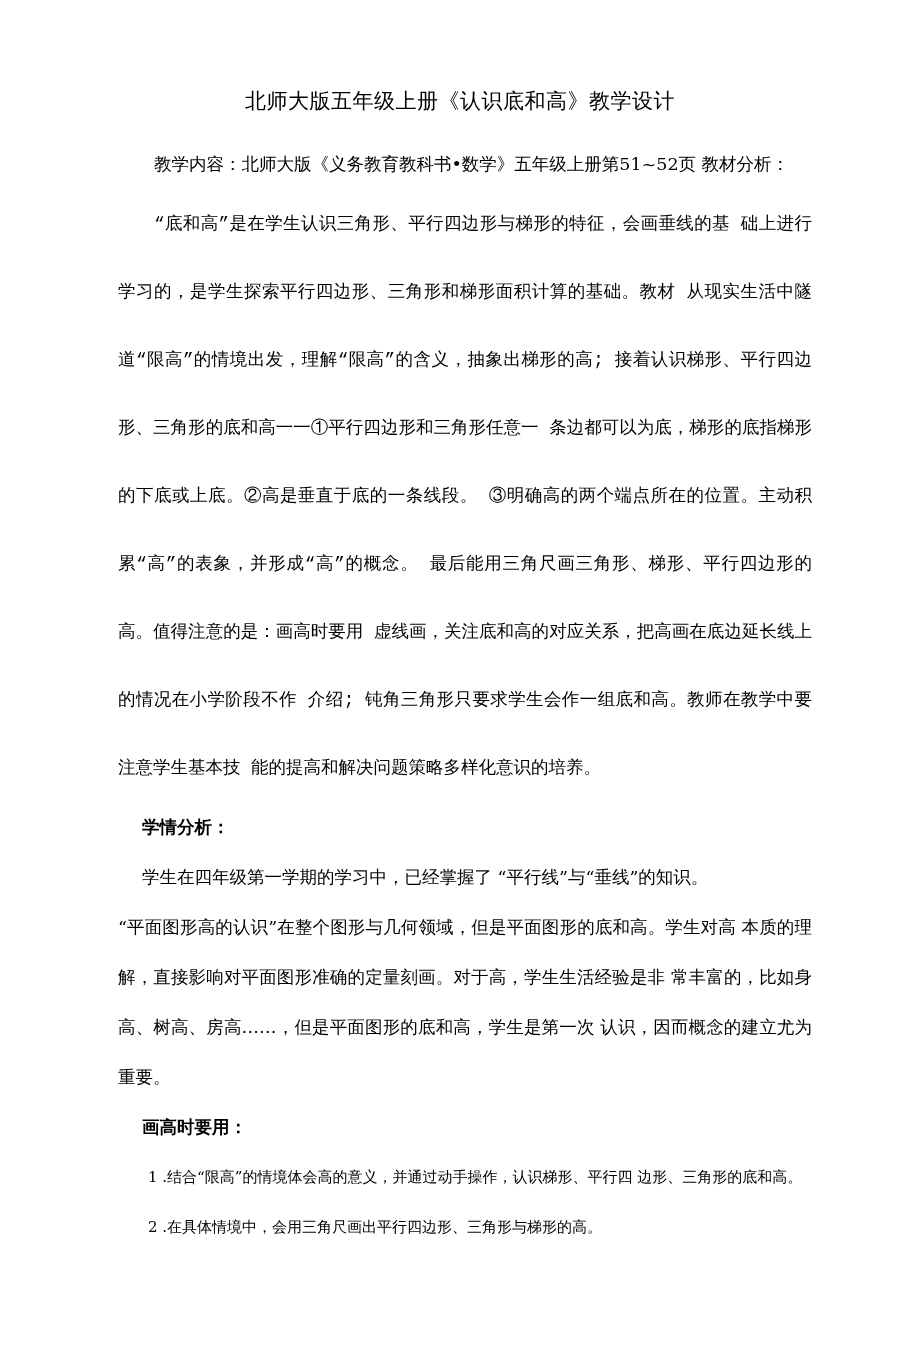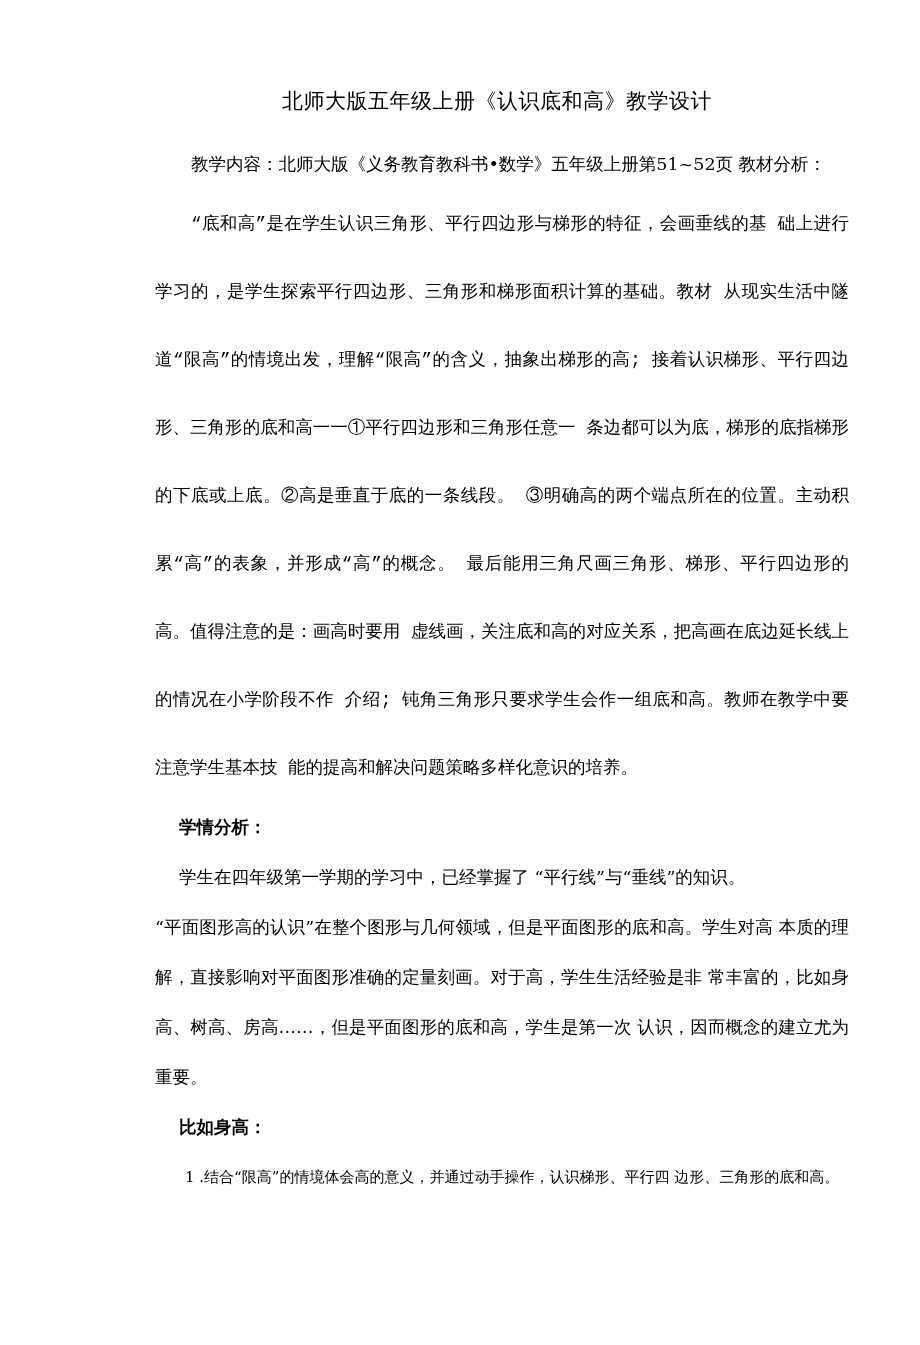--- a/index.html
+++ b/index.html
@@ -14,21 +14,20 @@
     font-family: "DejaVu Serif", "Liberation Serif", serif;
     color: #000000;
     -webkit-font-smoothing: antialiased;
   }
   .page {
     position: relative;
     width: 740px;
     height: 1345px;
     background: #ffffff;
     box-sizing: border-box;
-    margin-left: 37px;
   }
   .doc-title {
     position: absolute;
     top: 86px;
     left: 0;
     width: 920px;
     text-align: center;
     font-size: 21px;
     line-height: 30px;
     letter-spacing: 0.5px;
@@ -108,19 +107,20 @@
     <p class="para para-tight">教学内容：北师大版《义务教育教科书•数学》五年级上册第51~52页  教材分析：</p>
 
     <p class="para para-loose">“底和高”是在学生认识三角形、平行四边形与梯形的特征，会画垂线的基  础上进行学习的，是学生探索平行四边形、三角形和梯形面积计算的基础。教材    从现实生活中隧道“限高”的情境出发，理解“限高”的含义，抽象出梯形的高;     接着认识梯形、平行四边形、三角形的底和高一一①平行四边形和三角形任意一  条边都可以为底，梯形的底指梯形的下底或上底。②高是垂直于底的一条线段。 ③明确高的两个端点所在的位置。主动积累“高”的表象，并形成“高”的概念。    最后能用三角尺画三角形、梯形、平行四边形的高。值得注意的是：画高时要用   虚线画，关注底和高的对应关系，把高画在底边延长线上的情况在小学阶段不作 介绍; 钝角三角形只要求学生会作一组底和高。教师在教学中要注意学生基本技  能的提高和解决问题策略多样化意识的培养。</p>
 
     <p class="heading-line">学情分析：</p>
 
     <p class="body-line">学生在四年级第一学期的学习中，已经掌握了 “平行线”与“垂线”的知识。</p>
 
     <p class="body-line-hang">“平面图形高的认识”在整个图形与几何领域，但是平面图形的底和高。学生对高  本质的理解，直接影响对平面图形准确的定量刻画。对于高，学生生活经验是非   常丰富的，比如身高、树高、房高……，但是平面图形的底和高，学生是第一次 认识，因而概念的建立尤为重要。</p>
 
-    <p class="heading-line">比如身高：</p>
+    <p class="heading-line">画高时要用：</p>
 
     <p class="numbered">1 .结合“限高”的情境体会高的意义，并通过动手操作，认识梯形、平行四 边形、三角形的底和高。</p>
 
+    <p class="numbered">2 .在具体情境中，会用三角尺画出平行四边形、三角形与梯形的高。</p>
 
   </div>
 </div>
 
 </body></html>

